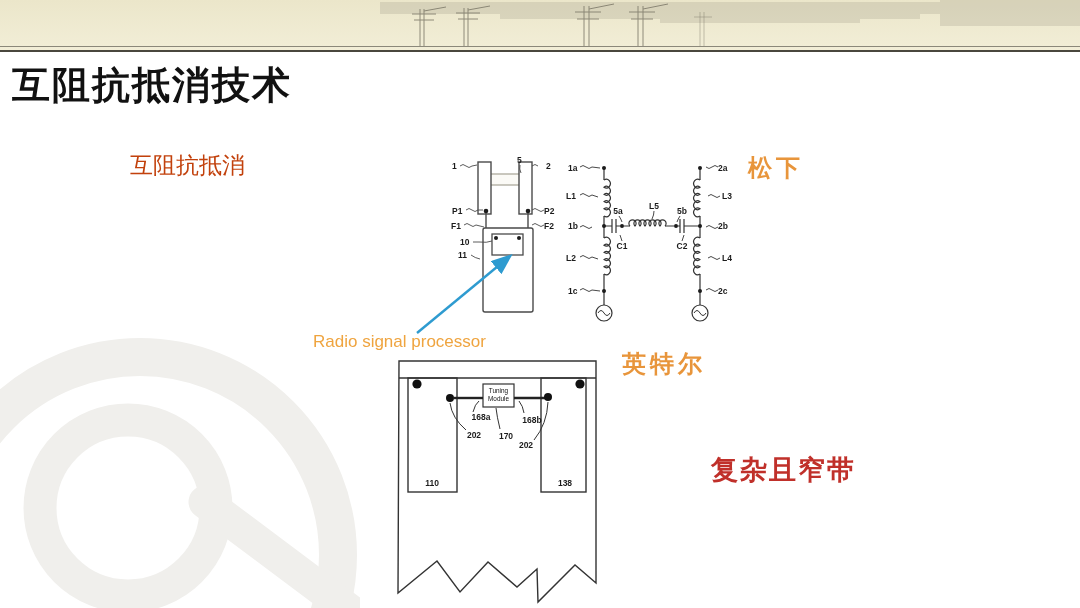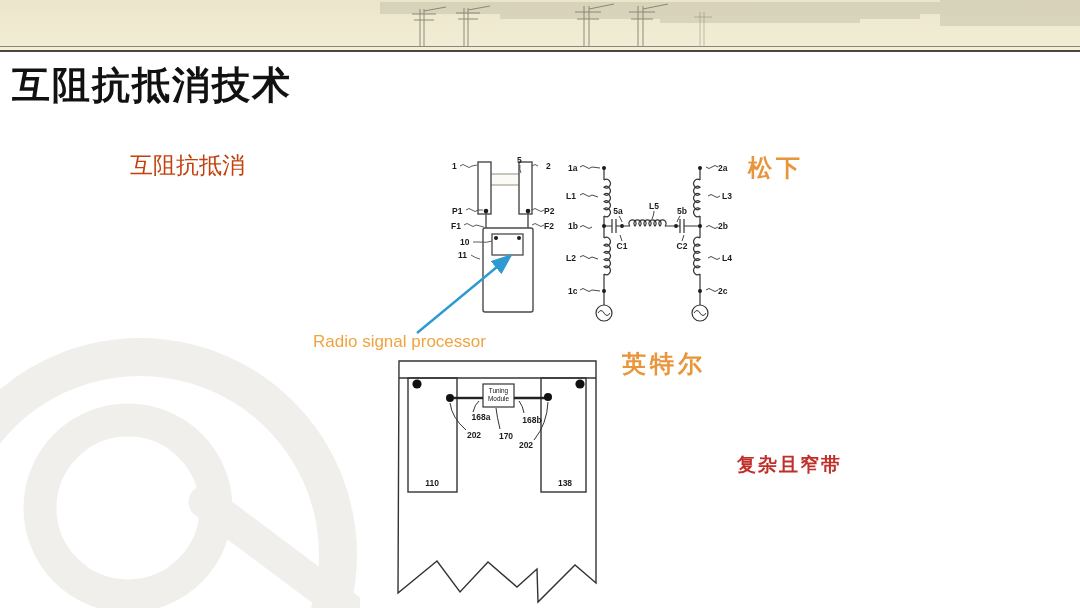--- a/index.html
+++ b/index.html
@@ -11,21 +11,21 @@
         background:linear-gradient(#ebe6ca,#f2eed7);
         border-bottom:2px solid #4a473e;}
   .band svg{display:block;}
   
   .title{left:12px;top:60px;font-size:38px;font-weight:600;color:#111;letter-spacing:2px;white-space:nowrap;}
   .subtitle{left:130px;top:150px;font-size:23px;color:#c2410c;white-space:nowrap;}
   .vendor{font-size:24px;color:#e8953b;font-weight:600;letter-spacing:4px;white-space:nowrap;}
   .vendor-panasonic{left:748px;top:152px;}
   .vendor-intel{left:622px;top:348px;}
   .proc-label{left:313px;top:332px;font-size:17px;color:#efa43f;white-space:nowrap;}
-  .verdict{left:737px;top:452px;font-size:19px;font-weight:bold;color:#c0302a;
+  .verdict{left:711px;top:452px;font-size:27px;font-weight:bold;color:#c0302a;
            font-family:"Liberation Serif","DejaVu Serif",serif;letter-spacing:2px;white-space:nowrap;}
   
   svg text{font-family:"Liberation Sans","DejaVu Sans",sans-serif;}
   .plabel{font-size:8.5px;font-weight:bold;fill:#1c1c1c;}
   .tiny{font-size:6.4px;fill:#111;}
   .wm{left:0;top:330px;z-index:0;}
   .fg{z-index:2;}
 </style>
 </head>
 <body>

